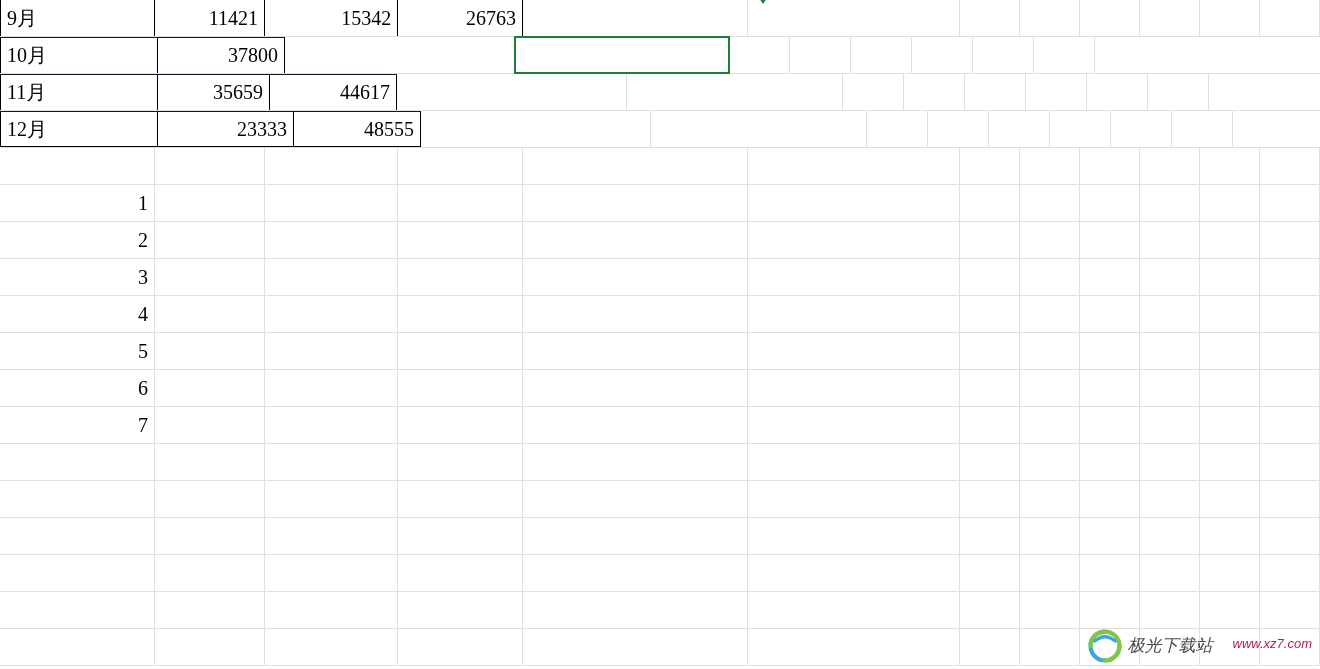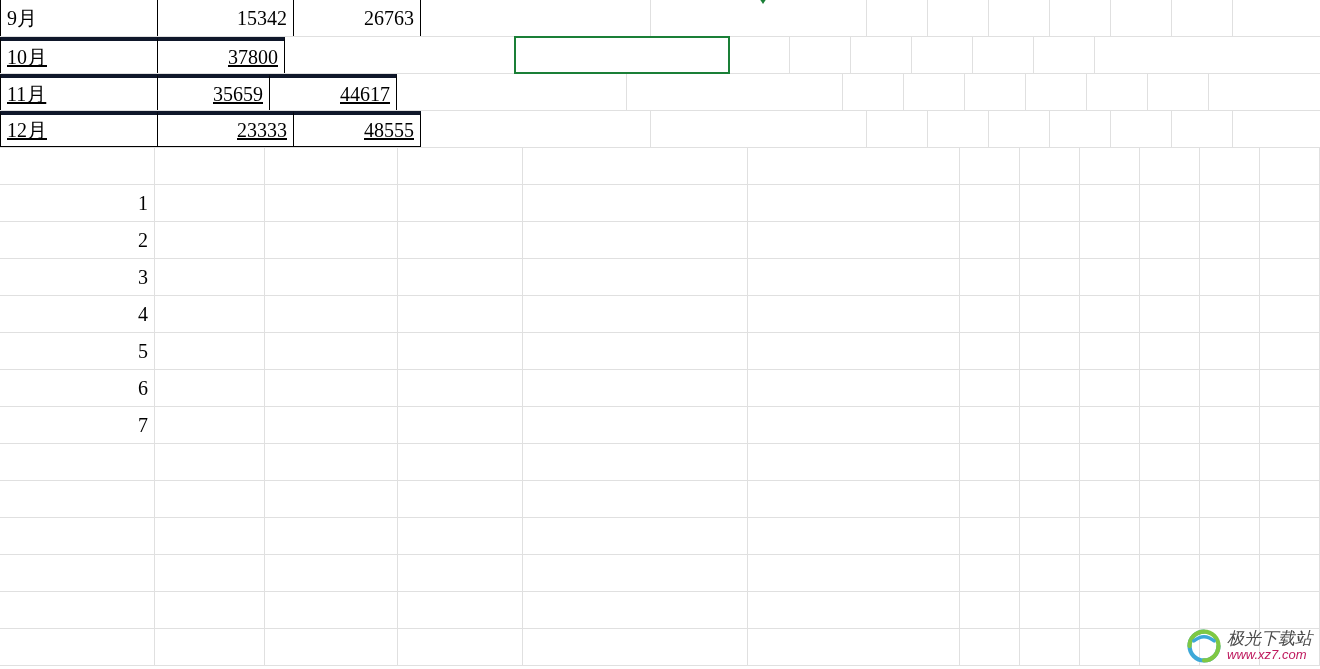--- a/index.html
+++ b/index.html
@@ -42,21 +42,21 @@
     .col-d { width: 127px; }
     .col-e { width: 230px; }
     .col-f { width: 216px; }
     .col-g { width: 61px; }
     .col-h { width: 61px; }
     .col-i { width: 61px; }
     .col-j { width: 61px; }
     .col-k { width: 61px; }
     .col-l { width: 61px; }
 
-    .bordered-top { border-top: 4px solid #0f172a; text-decoration: underline; }
+    .bordered-top { border-top: 1px solid #0f172a; }
     .bordered-bottom { border-bottom: 1px solid #000; }
     .bordered-left { border-left: 1px solid #000; }
     .bordered-right { border-right: 1px solid #000 !important; }
 
     .text-left { justify-content: flex-start; }
     .text-right { justify-content: flex-end; }
 
     .selected-cell {
       border: 2px solid #1a7f37 !important;
       margin: -1px;
@@ -84,22 +84,23 @@
       align-items: center;
       gap: 6px;
       font-family: "Microsoft YaHei", sans-serif;
     }
     .watermark-icon {
       width: 34px;
       height: 34px;
     }
     .watermark-text {
       display: flex;
-      flex-direction: column;
+      flex-direction: row;
       line-height: 1.1;
+      gap: 20px;
     }
     .watermark-title {
       font-size: 17px;
       font-style: italic;
       color: #4a4a4a;
       font-weight: 500;
     }
     .watermark-url {
       font-size: 13px;
       color: #be185d;
@@ -107,20 +108,21 @@
     }
   </style>
 </head>
 <body>
 
 <div class="spreadsheet">
   <div class="cursor-tick"></div>
 
   <div class="row">
     <div class="cell col-a bordered-left bordered-right text-left">9月</div>
+    <div class="cell col-b bordered-right text-right">11421</div>
     <div class="cell col-c bordered-right text-right">15342</div>
     <div class="cell col-d bordered-right text-right">26763</div>
     <div class="cell col-e"></div>
     <div class="cell col-f"></div>
     <div class="cell col-g"></div>
     <div class="cell col-h"></div>
     <div class="cell col-i"></div>
     <div class="cell col-j"></div>
     <div class="cell col-k"></div>
     <div class="cell col-l"></div>

